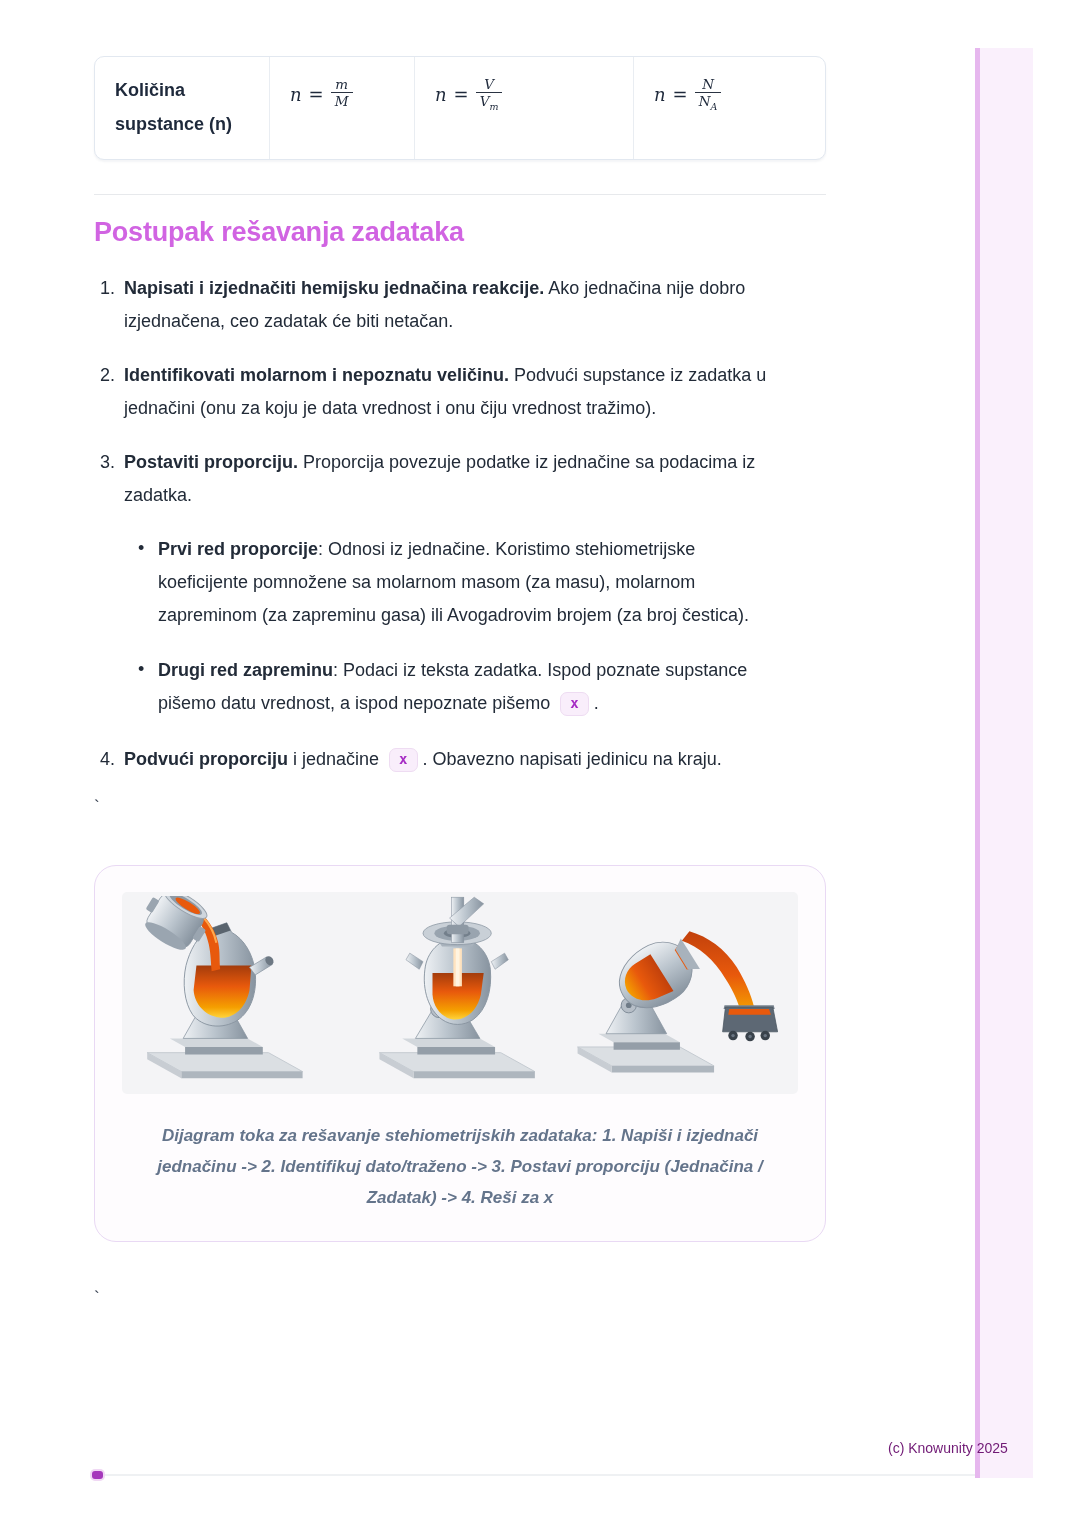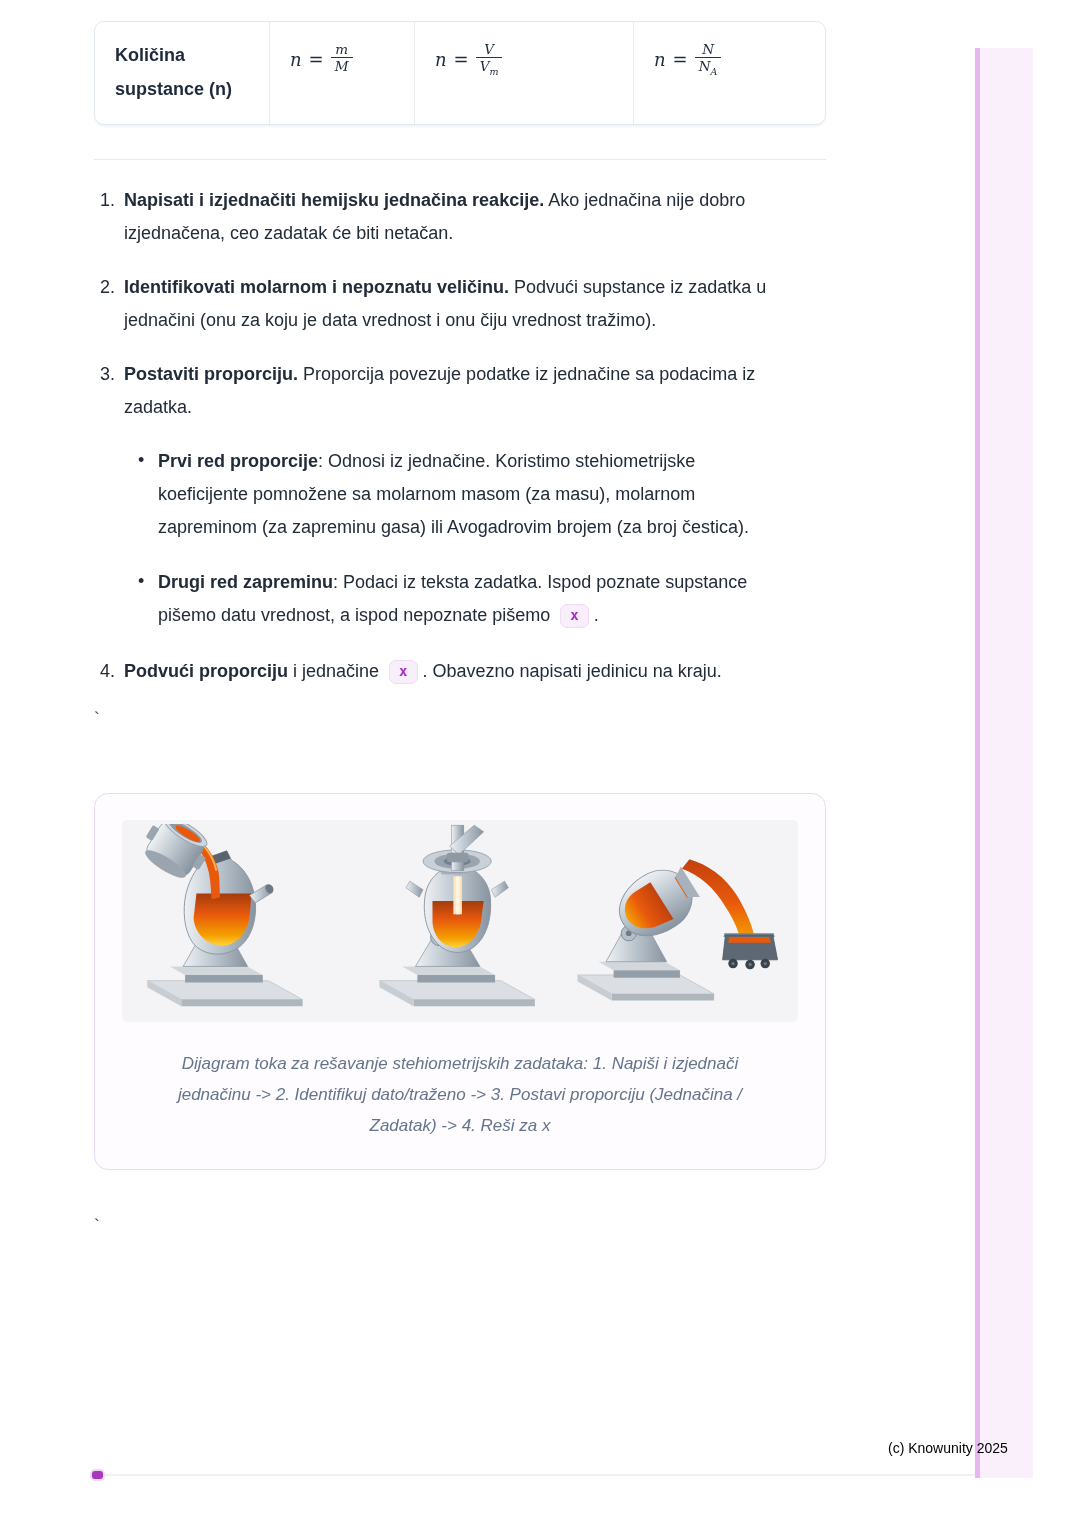--- a/index.html
+++ b/index.html
@@ -1,21 +1,21 @@
 <!DOCTYPE html>
 <html><head>
 <meta charset="utf-8">
 <style>
   html,body{margin:0;padding:0;background:#ffffff;}
   body{width:1080px;height:1528px;position:relative;overflow:hidden;
        font-family:"Liberation Sans",sans-serif;color:#222b38;}
   .content{width:732px;margin-left:94px;position:relative;}
 
   
-  .tablefrag{margin-top:21px;display:grid;grid-template-columns:174px 145px 219px 194px;
+  .tablefrag{margin-top:56px;display:grid;grid-template-columns:174px 145px 219px 194px;
     border:1px solid #e2e8f0;border-radius:10px;background:#fff;
     box-shadow:0 2px 2px rgba(100,116,139,.08);}
   .tcell{padding:16px 18px 14px 20px;border-left:1px solid #e9edf2;min-height:72px;}
   .tcell:first-child{border-left:none;}
   .thead{font-weight:bold;font-size:18px;line-height:34px;color:#1e293b;}
   .formula{font-family:"DejaVu Serif",serif;font-style:italic;font-size:18px;color:#1e293b;
     display:inline-flex;align-items:center;gap:7px;margin-top:4px;}
   .frac{display:inline-block;text-align:center;vertical-align:middle;font-size:13.5px;line-height:1.05;}
   .frac .num{display:block;border-bottom:1.3px solid #2a3342;padding:0 4px 1px;}
   .frac .den{display:block;padding:1px 4px 0;}
@@ -37,31 +37,31 @@
   .dot{position:absolute;left:44px;top:-1px;font-size:18px;color:#222b38;}
 
   .codebadge{display:inline-block;background:#f9eefb;border:1px solid #eedcf2;border-radius:7px;
     padding:1px 9px 2px;margin:0 5px;font-family:"DejaVu Sans Mono",monospace;
     font-size:14px;font-weight:bold;color:#a62cc4;line-height:19px;vertical-align:1px;}
 
   .tick{margin-top:14px;font-size:17px;line-height:20px;color:#374151;}
   .tick2{margin-top:46px;font-size:17px;line-height:20px;color:#374151;}
 
   
-  .card{margin-top:64px;border:1.5px solid #e9d9f4;border-radius:14px;background:#fefcfe;
-        padding:26px 27px 28px;box-sizing:border-box;}
+  .card{margin-top:48px;border:1.5px solid #e9d9f4;border-radius:22px;background:#fefcfe;
+        padding:26px 27px 28px;box-sizing:border-box;font-weight:bold;}
   .imgstrip{height:202px;background:#f4f4f6;border-radius:5px;display:flex;
             align-items:flex-end;justify-content:space-between;padding:4px 10px 6px;box-sizing:border-box;}
   .caption{width:610px;margin:26px auto 0;text-align:center;font-style:italic;
            font-size:17px;line-height:31px;color:#64748b;}
 
   
   .pinkbar{position:absolute;left:975px;top:48px;width:53px;height:1430px;
            background:#faf0fc;border-left:5px solid #e6b7ee;z-index:1;}
-  .copyright{position:absolute;left:888px;top:1440px;font-size:14px;color:#000000;z-index:2;}
+  .copyright{position:absolute;left:888px;top:1440px;font-size:14px;color:#701a75;z-index:2;}
   .progress-track{position:absolute;left:93px;top:1474px;width:940px;height:2px;background:#eff1f3;z-index:0;}
   .progress-handle{position:absolute;left:92px;top:1471px;width:11px;height:8px;border-radius:3px;
                    background:#a538bb;box-shadow:0 0 0 2px #f0d8f4;z-index:0;}
 </style>
 </head>
 <body>
 
 <div class="pinkbar"></div>
 
 <div class="content">
@@ -95,20 +95,21 @@
           <span class="frac">
             <span class="num"><i>N</i></span>
             <span class="den"><i>N</i><sub>A</sub></span>
           </span>
         </span>
     </div>
   </div>
 
   <hr class="divider">
 
+  <h2 class="sec">Postupak rešavanja zadataka</h2>
 
 
   <div class="steps">
 
     <div class="step">
       <span class="stepnum">1.</span>
       <span class="b">Napisati i izjednačiti hemijsku jednačina reakcije.</span><span> Ako jednačina nije dobro izjednačena, ceo zadatak će biti netačan.</span>
     </div>
 
     <div class="step">

